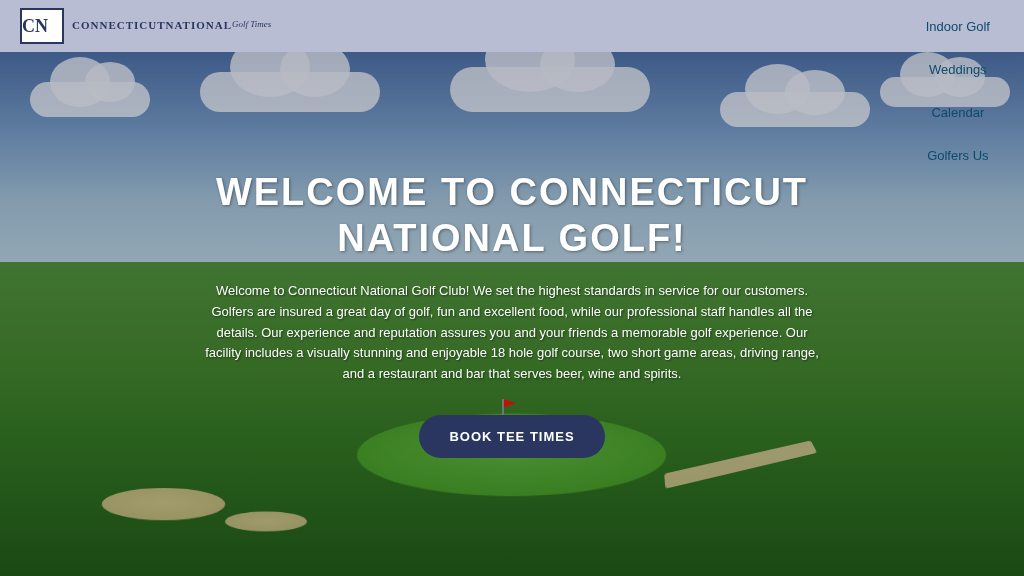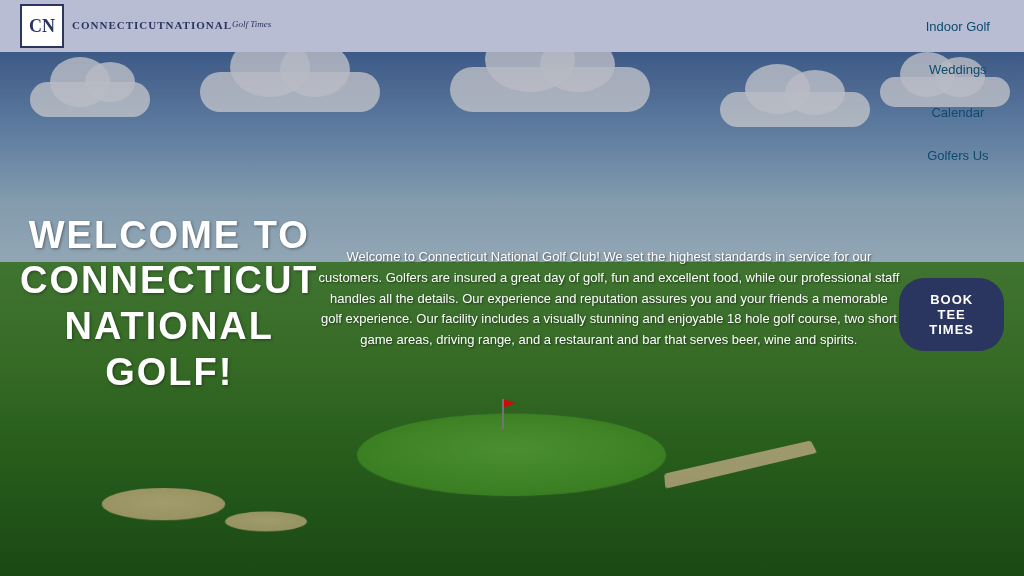--- a/index.html
+++ b/index.html
@@ -24,25 +24,25 @@
 
     .logo-area {
       display: flex;
       align-items: center;
       gap: 8px;
       margin-right: 30px;
     }
 
     .logo-box {
       width: 44px;
-      height: 44px;
+      height: 36px;
       border: 2px solid #2a3560;
       display: flex;
       align-items: center;
-      justify-content: center;
+      justify-content: flex-start;
       background: white;
     }
 
     .logo-letters {
       font-size: 18px;
       font-weight: bold;
       color: #2a3560;
       line-height: 1;
       text-align: center;
     }
@@ -260,21 +260,21 @@
       transform: perspective(200px) rotateX(30deg) rotate(-15deg);
     }
 
     .hero-content {
       position: absolute;
       top: 0; left: 0;
       width: 100%;
       height: 100%;
       z-index: 3;
       display: flex;
-      flex-direction: row;
+      flex-direction: column;
       align-items: center;
       justify-content: center;
       text-align: center;
       padding: 20px;
     }
 
     .hero-title {
       color: white;
       font-size: 38px;
       font-weight: bold;

